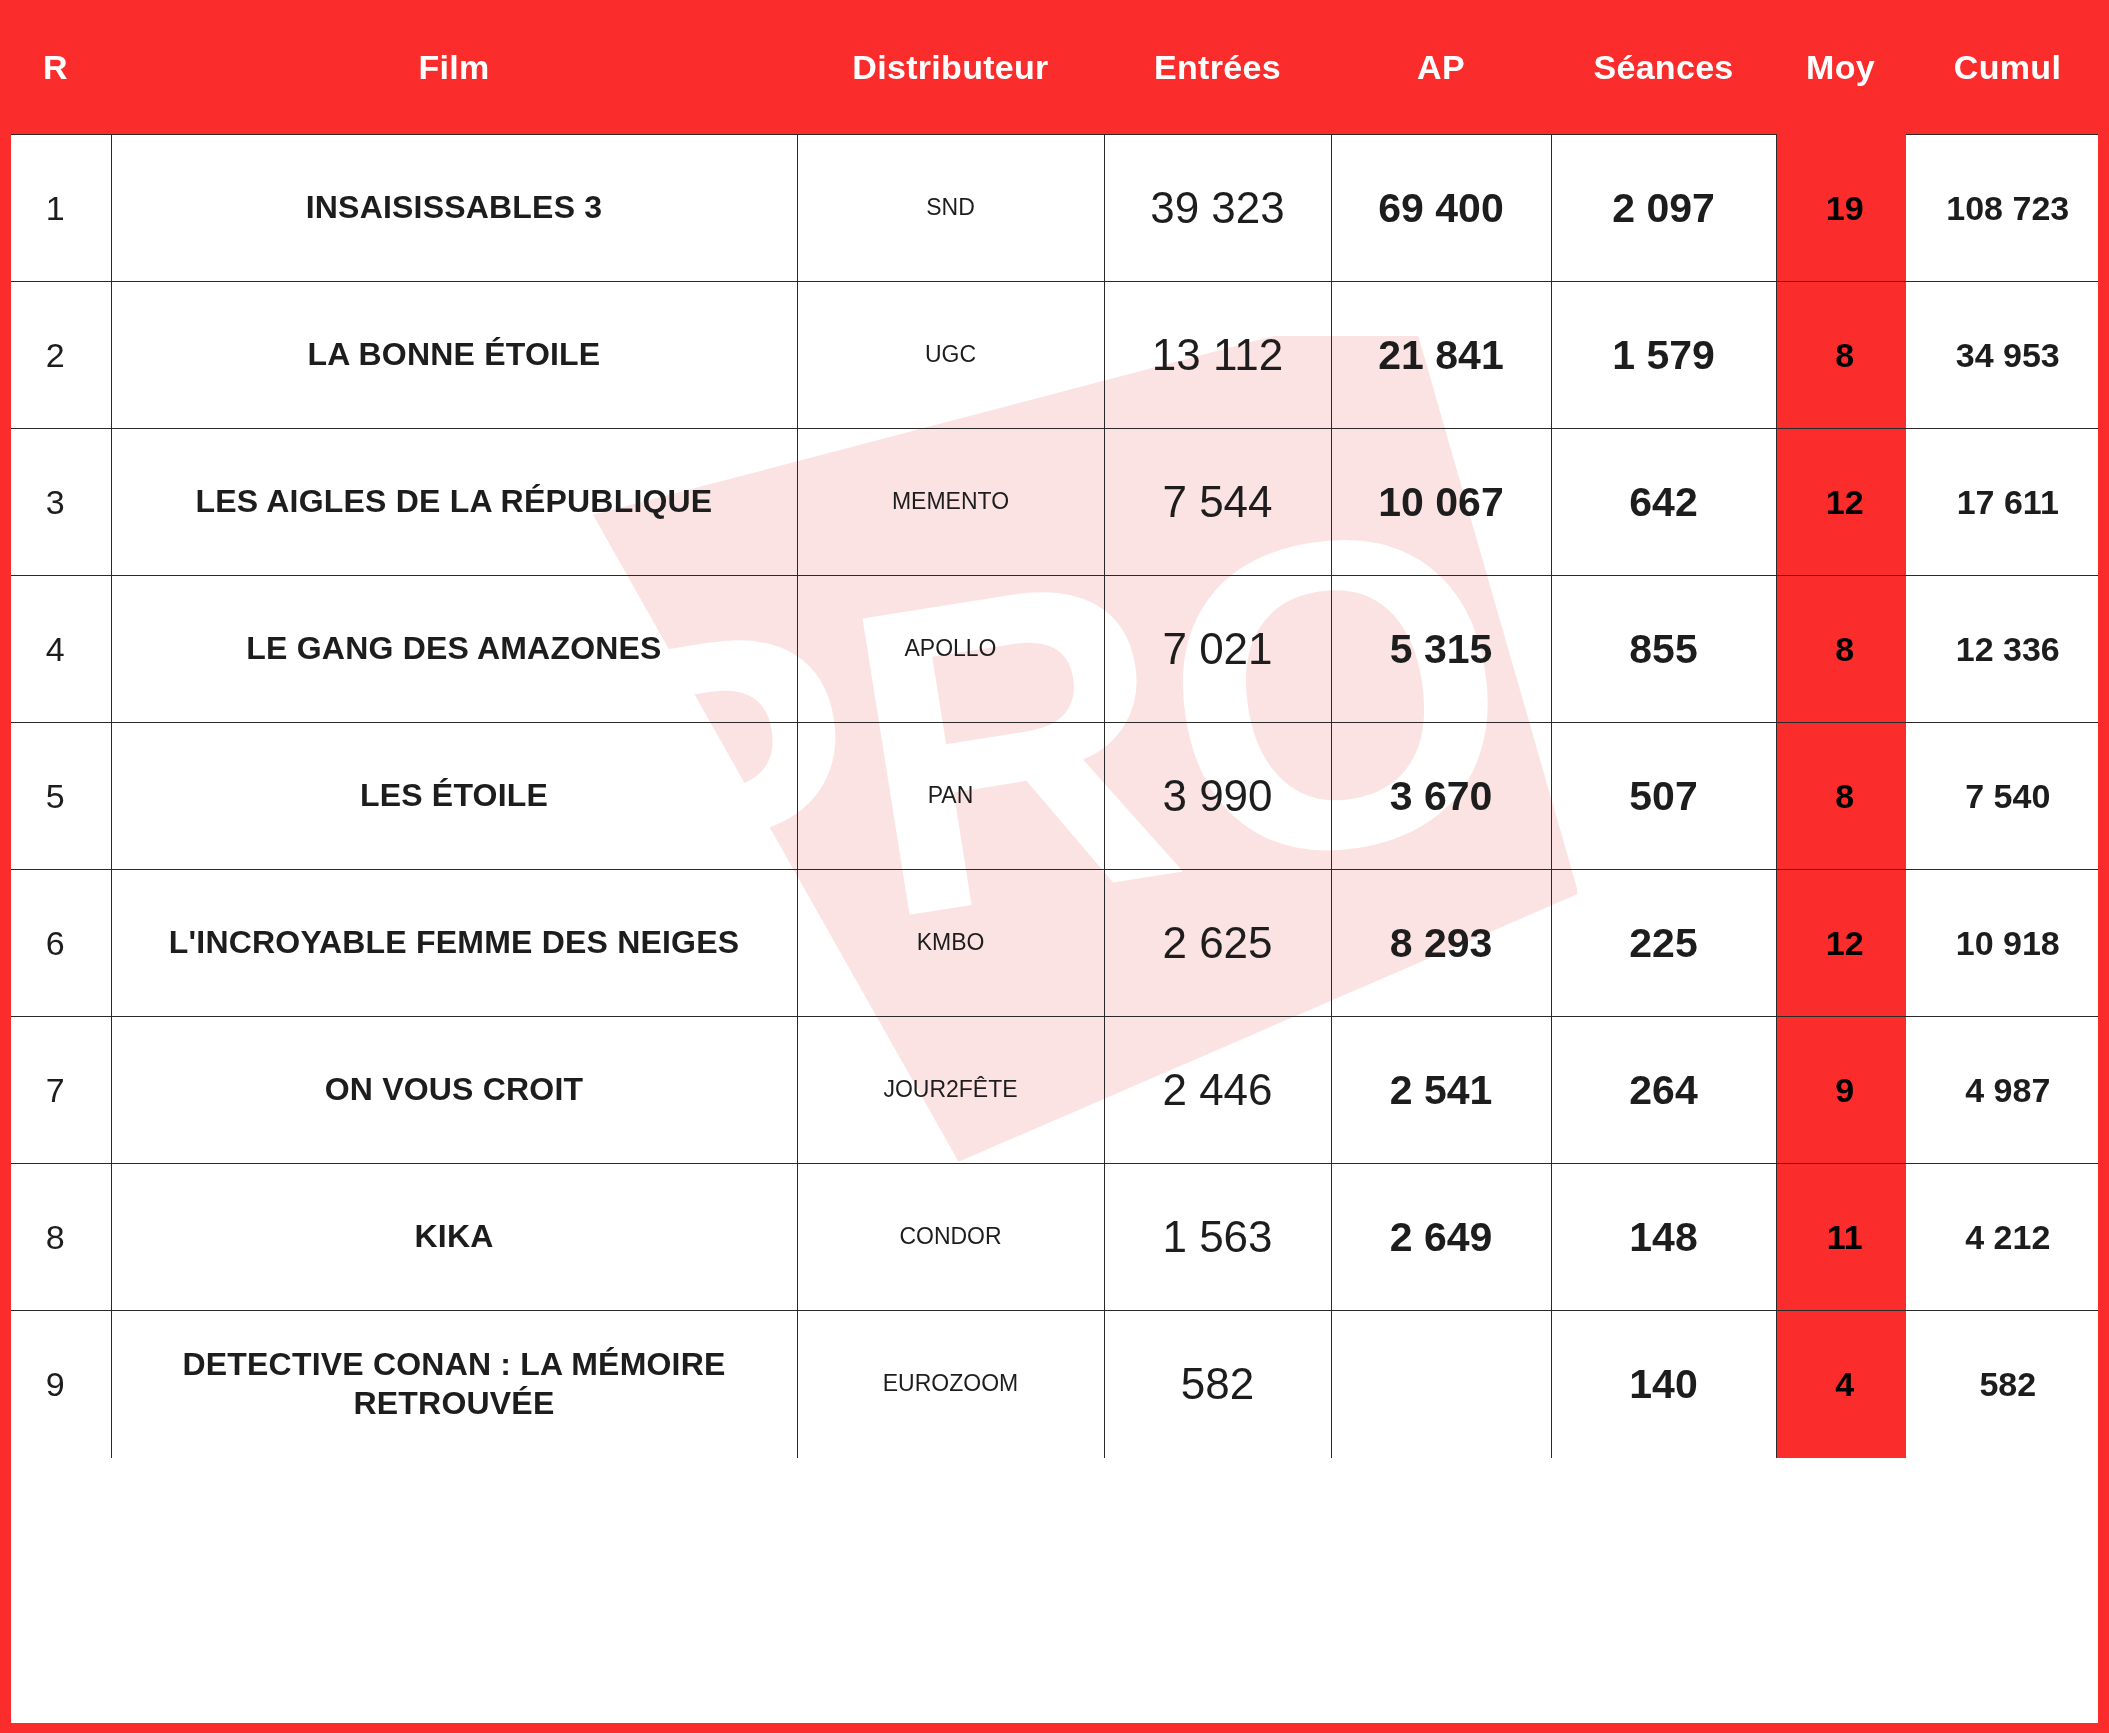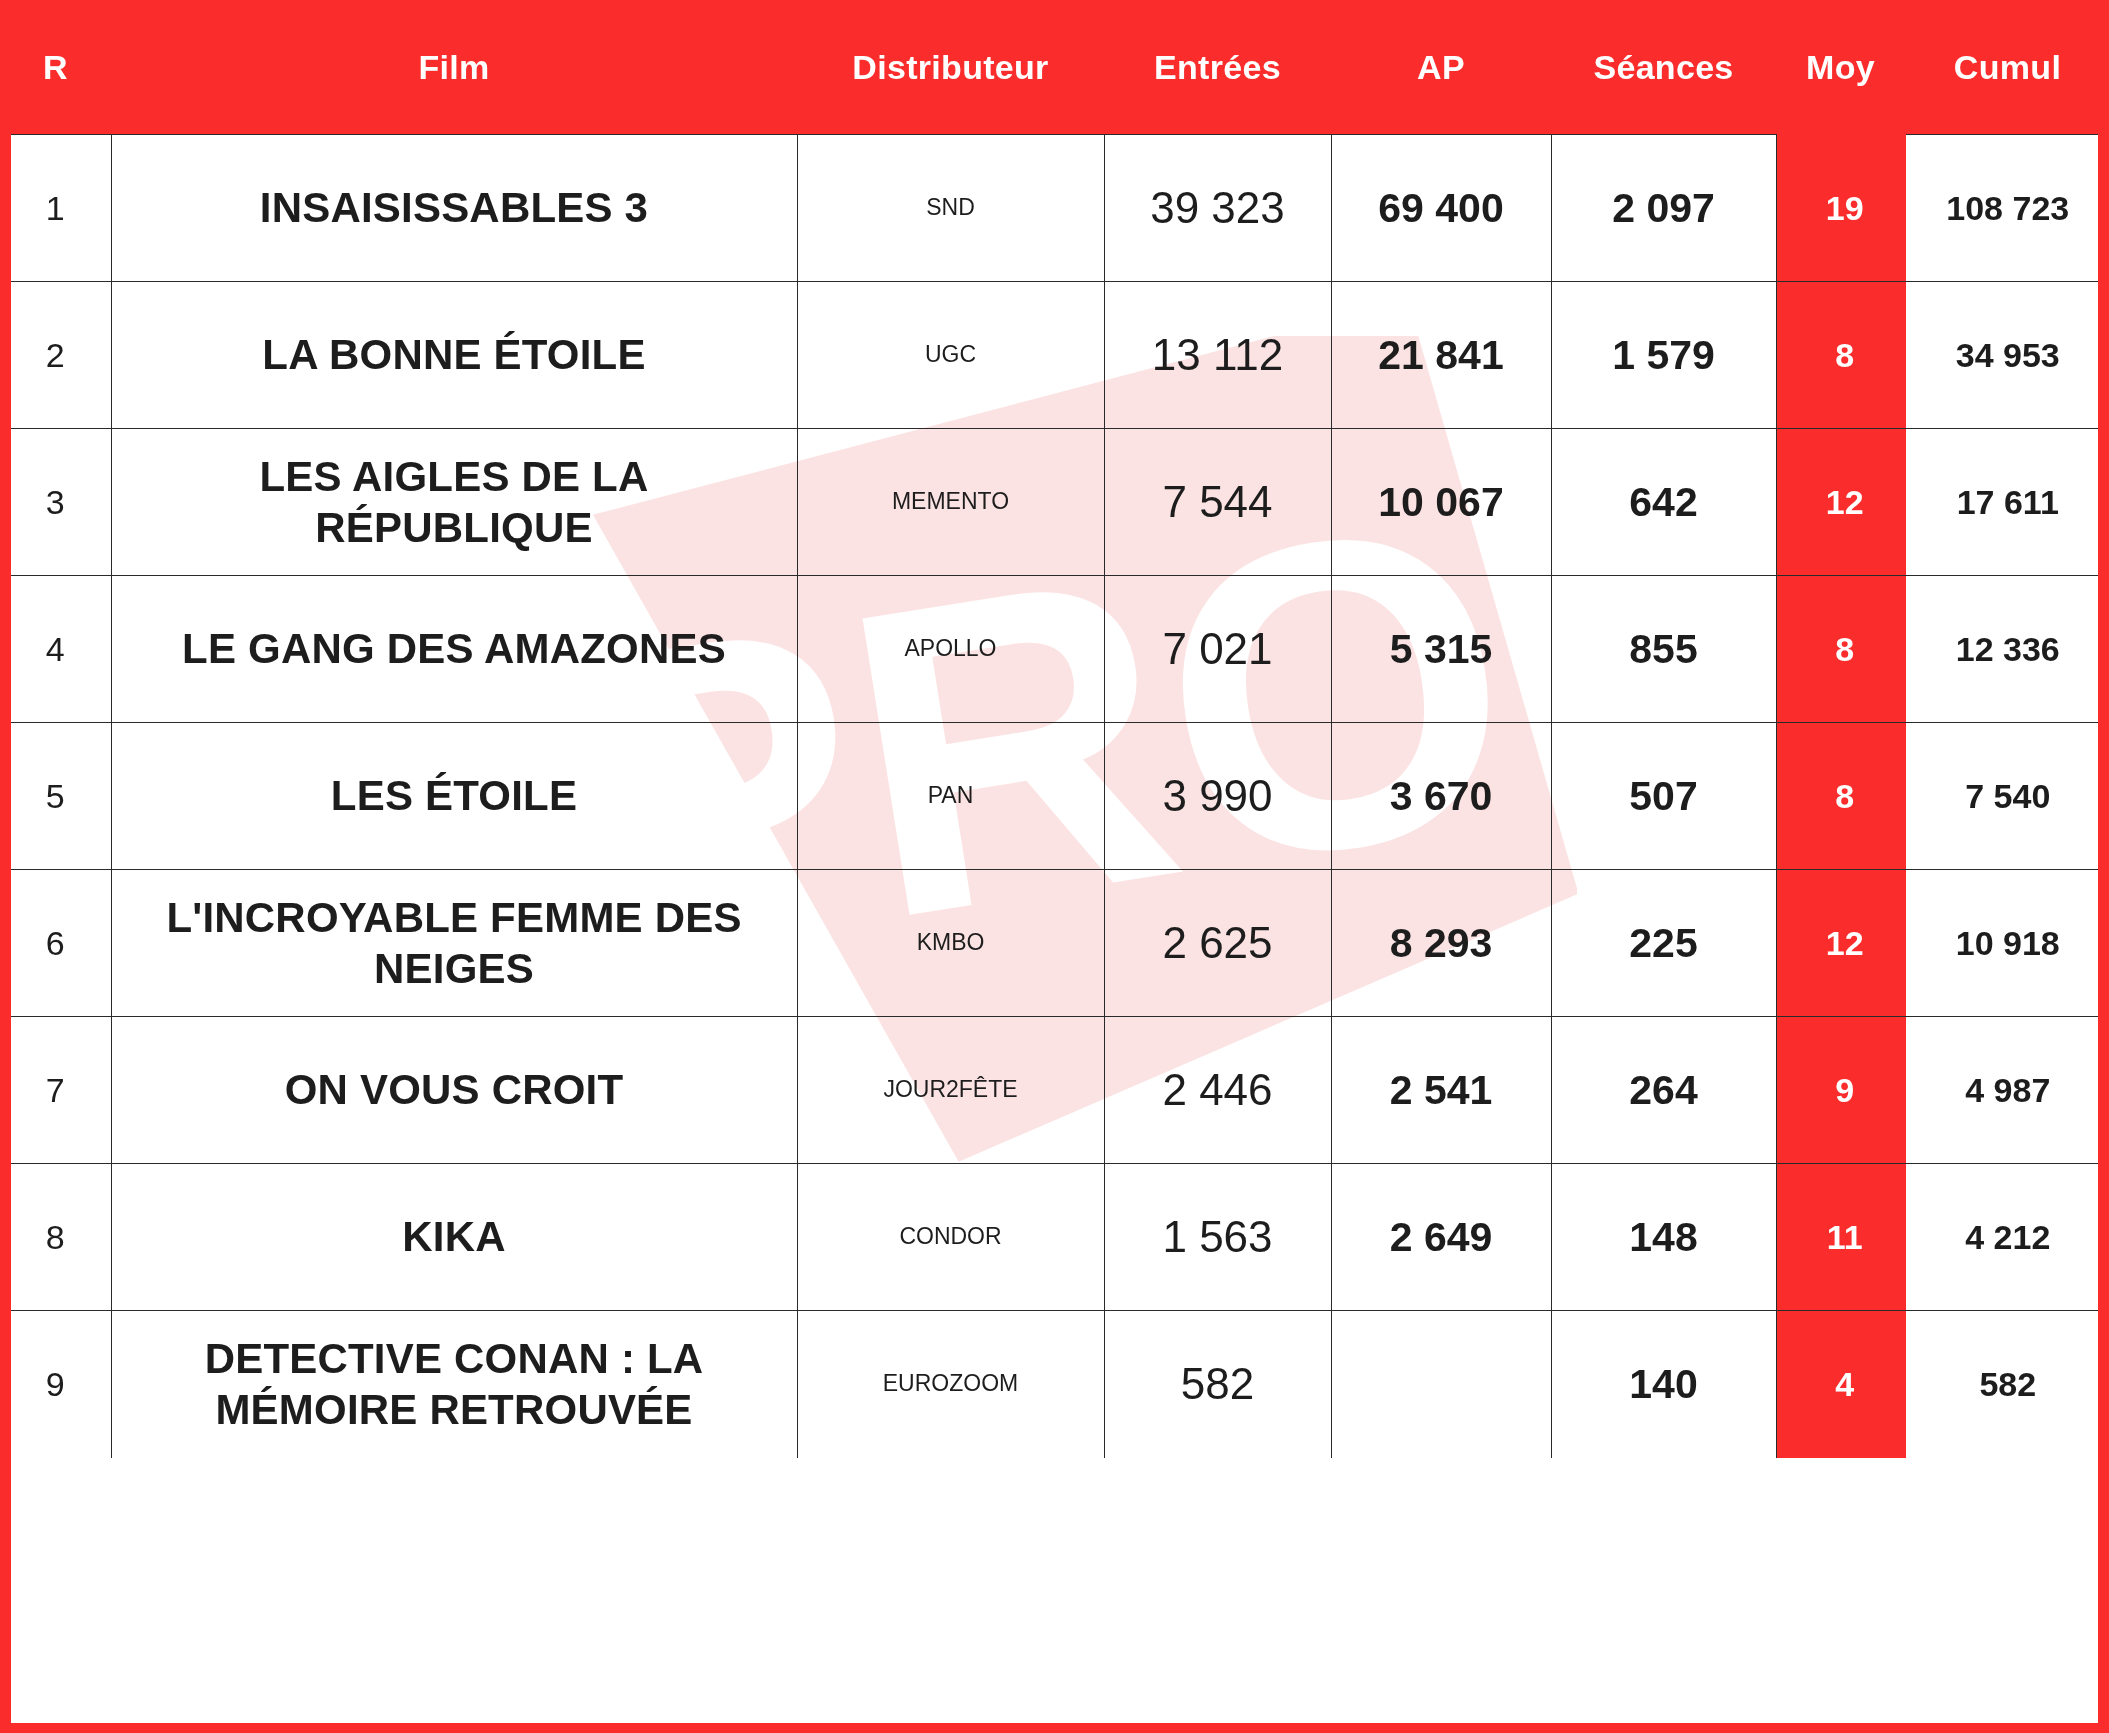--- a/index.html
+++ b/index.html
@@ -84,21 +84,21 @@
   }
   tbody tr td:first-child { border-left: none; }
   tbody tr td:last-child  { border-right: none; }
   tbody tr:last-child td  { border-bottom: none; }
 
   td.rank {
     font-size: 34px;
     font-weight: normal;
   }
   td.film {
-    font-size: 42px;
+    font-size: 32px;
     font-weight: bold;
     letter-spacing: 0.2px;
     line-height: 1.22;
     margin-left: 24px;
   }
   td.dist {
     font-size: 23px;
     font-weight: normal;
     line-height: 1.2;
     margin-top: 19px;
@@ -107,21 +107,21 @@
     font-size: 44px;
     font-weight: normal;
     text-align: center;
   }
   td.ap, td.seances {
     font-size: 41px;
     font-weight: bold;
   }
   td.moy {
     background: #fb2c2c !important;
-    color: #ffffff;
+    color: #000000;
     font-size: 34px;
     font-weight: bold;
     border-left-color: #fb2c2c;
     border-right-color: #fb2c2c;
     padding-left: 15px;
   }
   tbody tr:first-child td.moy { border-top-color: #fb2c2c; }
   tbody tr:last-child td.moy  { border-bottom: none; }
   td.cumul {
     font-size: 34px;

